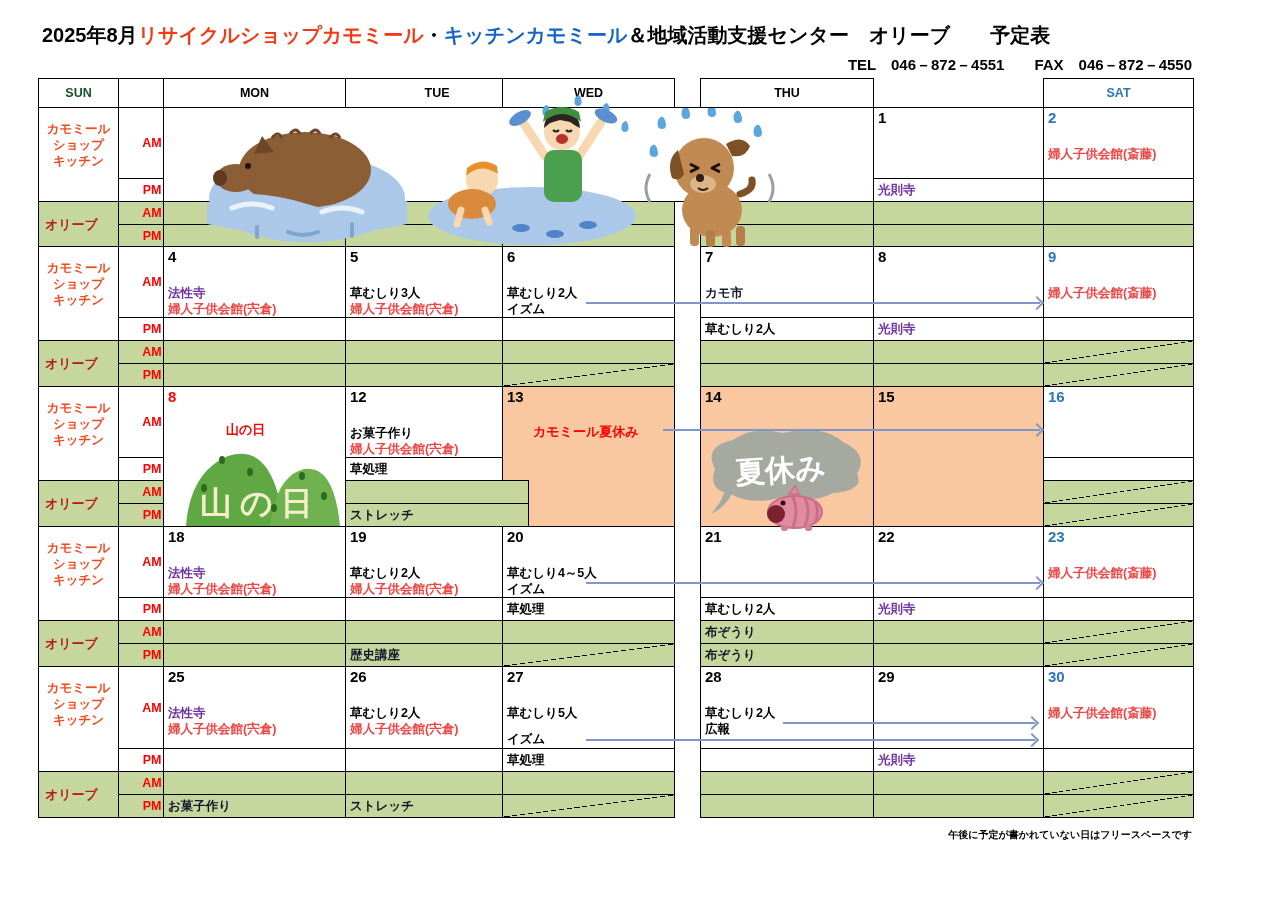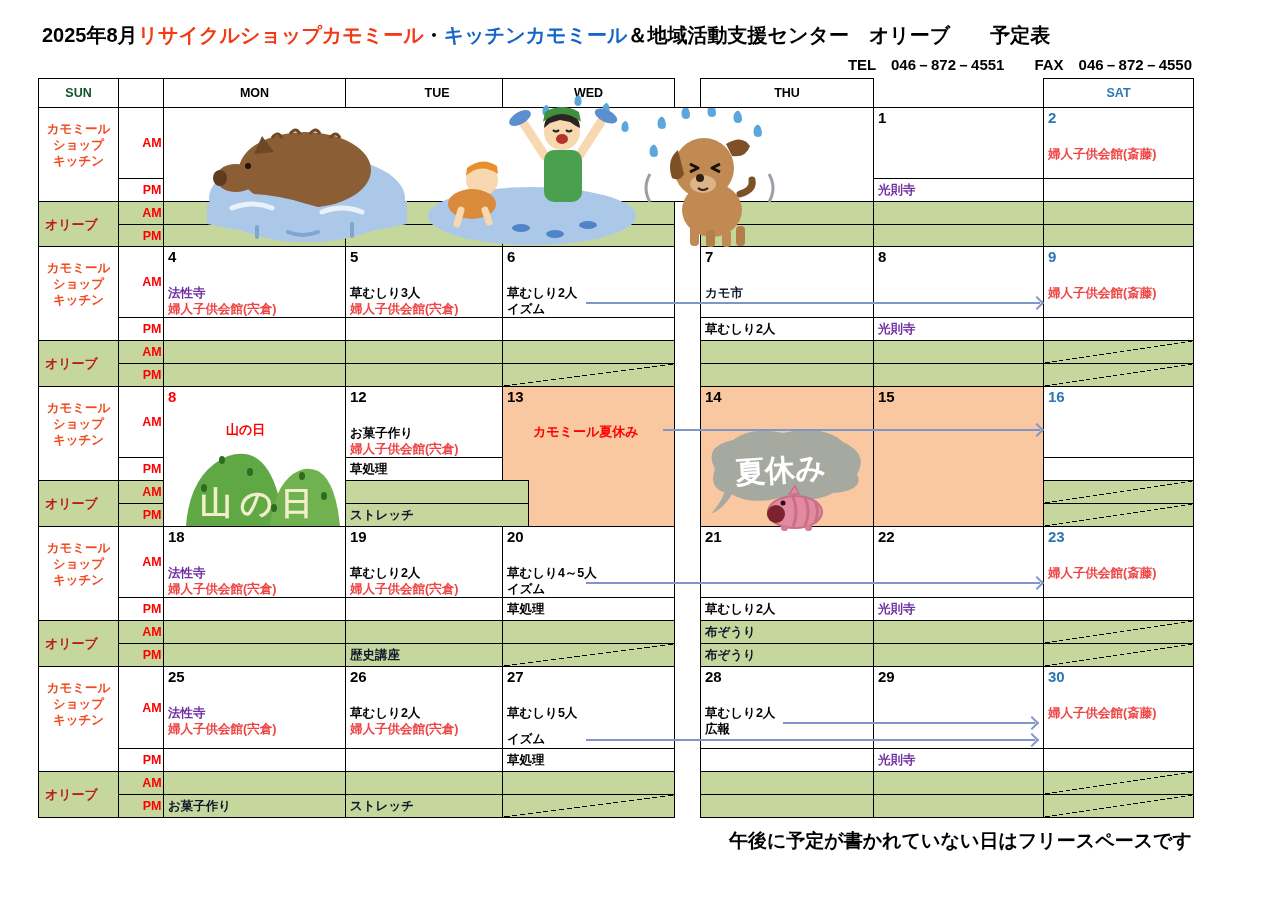--- a/index.html
+++ b/index.html
@@ -4,21 +4,21 @@
 <style>
   html,body{margin:0;padding:0;background:#fff;}
   .page{position:relative;width:1280px;height:905px;background:#fff;overflow:hidden;
         font-family:"Liberation Sans","DejaVu Sans",sans-serif;}
   
   .title{position:absolute;left:42px;top:22px;font-size:20px;font-weight:bold;white-space:nowrap;color:#000;}
   .title .ym{}
   .t-redshop{color:#f23a14;}
   .t-bluekitchen{color:#1565c8;}
   .contact{position:absolute;top:56px;right:88px;font-size:15px;font-weight:bold;color:#000;white-space:nowrap;}
-  .footnote{position:absolute;top:828px;right:88px;font-size:19px;font-weight:bold;color:#000;}
+  .footnote{position:absolute;top:828px;right:88px;font-size:10px;font-weight:bold;color:#000;}
   
   .cal{position:absolute;left:38px;top:78px;width:1156px;height:740px;}
   .cell{position:absolute;box-sizing:border-box;border:1px solid #000;background:#fff;}
   .hd{top:0;height:30px;}
   .week{position:absolute;left:0;top:0;width:1156px;}
   .wk1{top:29px;height:140px}.wk2{top:168px;height:141px}.wk3{top:308px;height:141px}
   .wk4{top:448px;height:141px}.wk5{top:588px;height:152px}
   
   .sun{left:0;width:81px}.ap{left:80px;width:46px}.mon{left:125px;width:183px}
   .tue{left:307px;width:184px}.wed{left:464px;width:173px}.thu{left:662px;width:174px}

